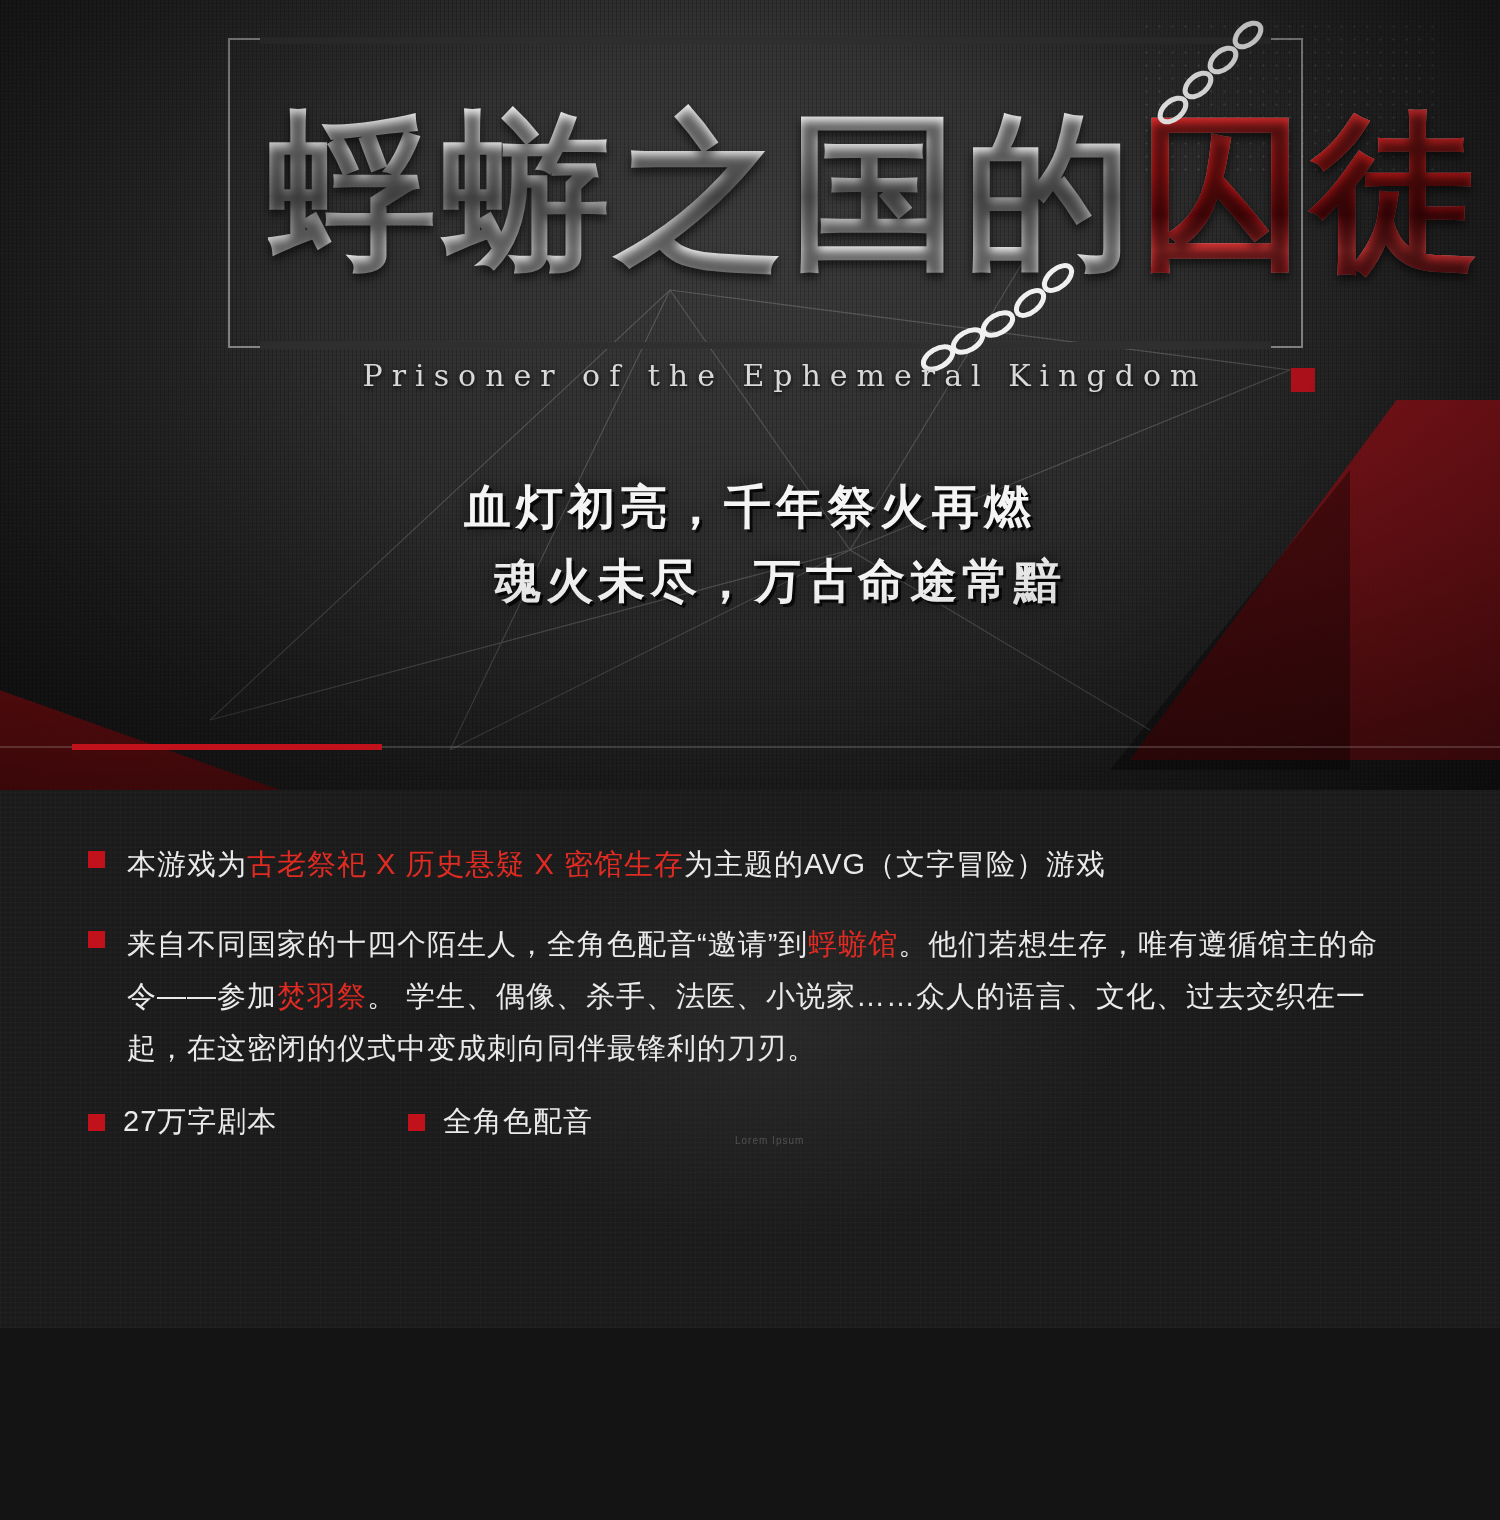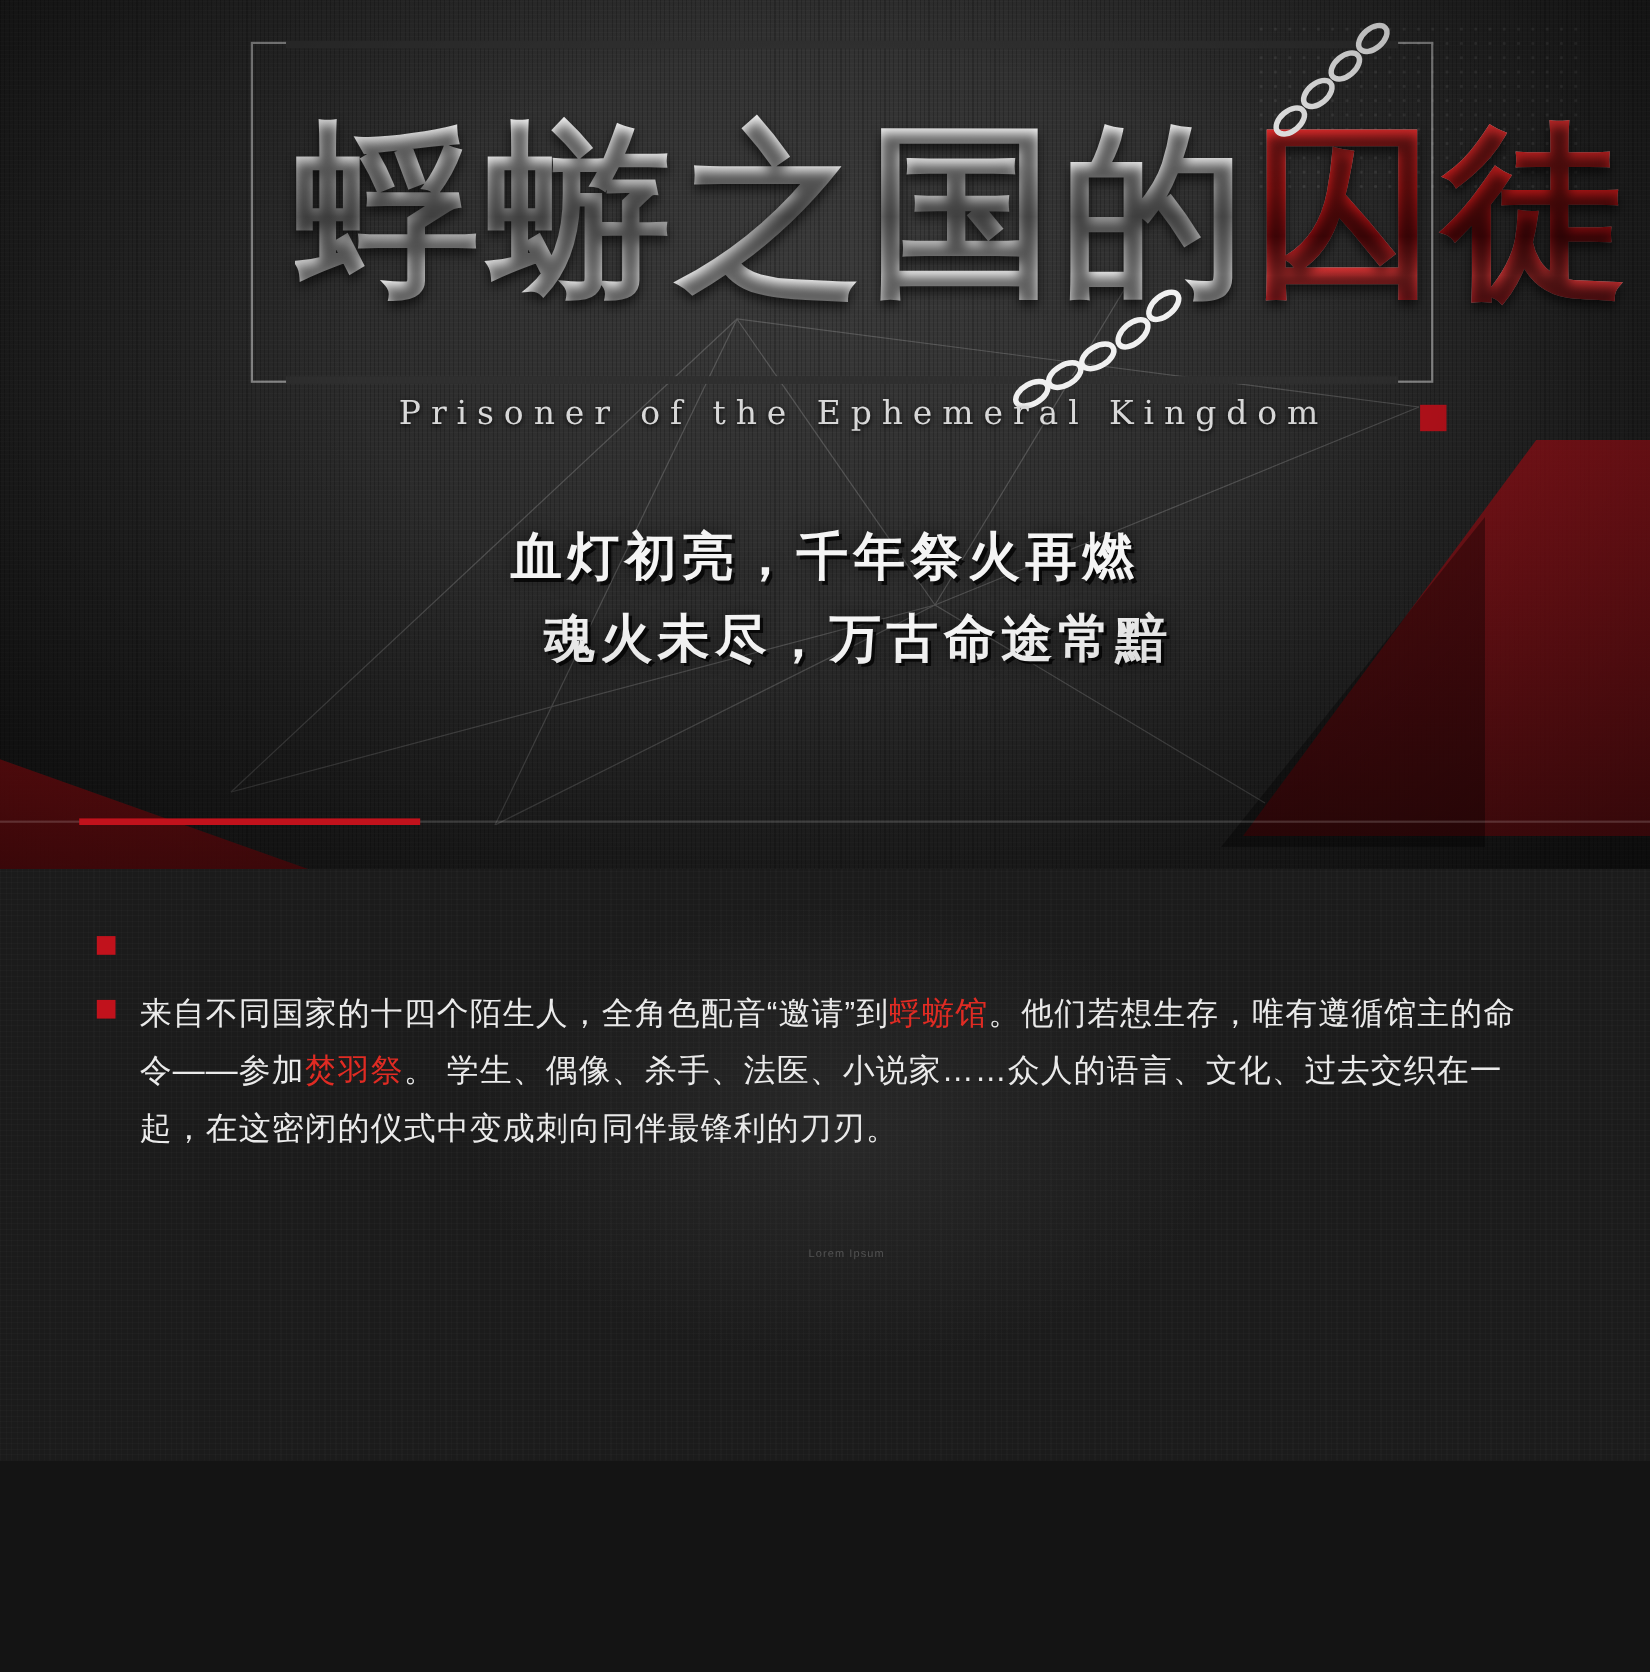--- a/index.html
+++ b/index.html
@@ -377,29 +377,40 @@
   </section>
 
 
   <section class="content">
     <div class="content-tex"></div>
     <div class="content-glow"></div>
 
     <div class="bullets">
       <div class="bullet-row">
         <span class="sq"></span>
+        <div class="btext"><span>本游戏为</span><span class="hl">古老祭祀 X 历史悬疑 X 密馆生存</span><span>为主题的AVG（文字冒险）游戏</span></div>
       </div>
 
       <div class="bullet-row row-para">
         <span class="sq"></span>
         <div class="btext"><span>来自不同国家的十四个陌生人，全角色配音“邀请”到</span><span class="hl">蜉蝣馆</span><span>。他们若想生存，唯有遵循馆主的命令——参加</span><span class="hl">焚羽祭</span><span>。 学生、偶像、杀手、法医、小说家……众人的语言、文化、过去交织在一起，在这密闭的仪式中变成刺向同伴最锋利的刀刃。</span></div>
       </div>
     </div>
 
     <div class="stats">
       <div class="stat-line">
+        <div class="stat-item first">
+          <span class="sq"></span>
+          <span class="stxt">27万字剧本</span>
+        </div>
+        <div class="stat-item">
+          <span class="sq"></span>
+          <span class="stxt">全角色配音</span>
+        </div>
+      </div>
+      <div class="stat-line">
       </div>
     </div>
 
     <div class="watermark">Lorem Ipsum</div>
   </section>
 
 </div>
 
 </body></html>

